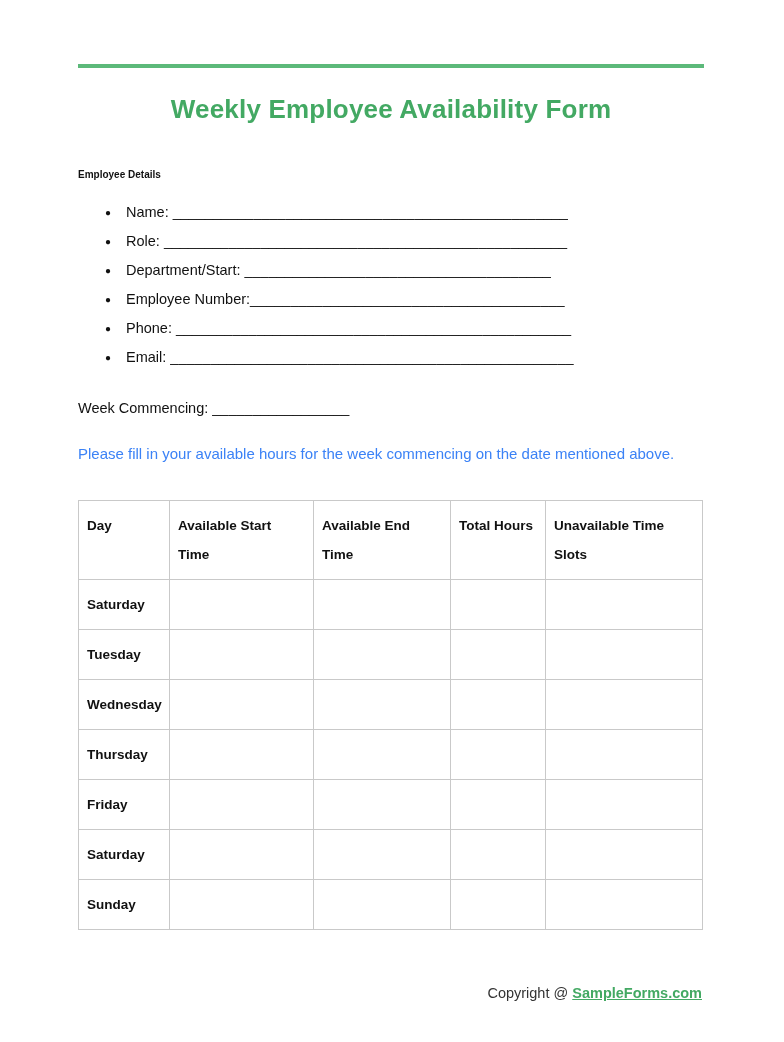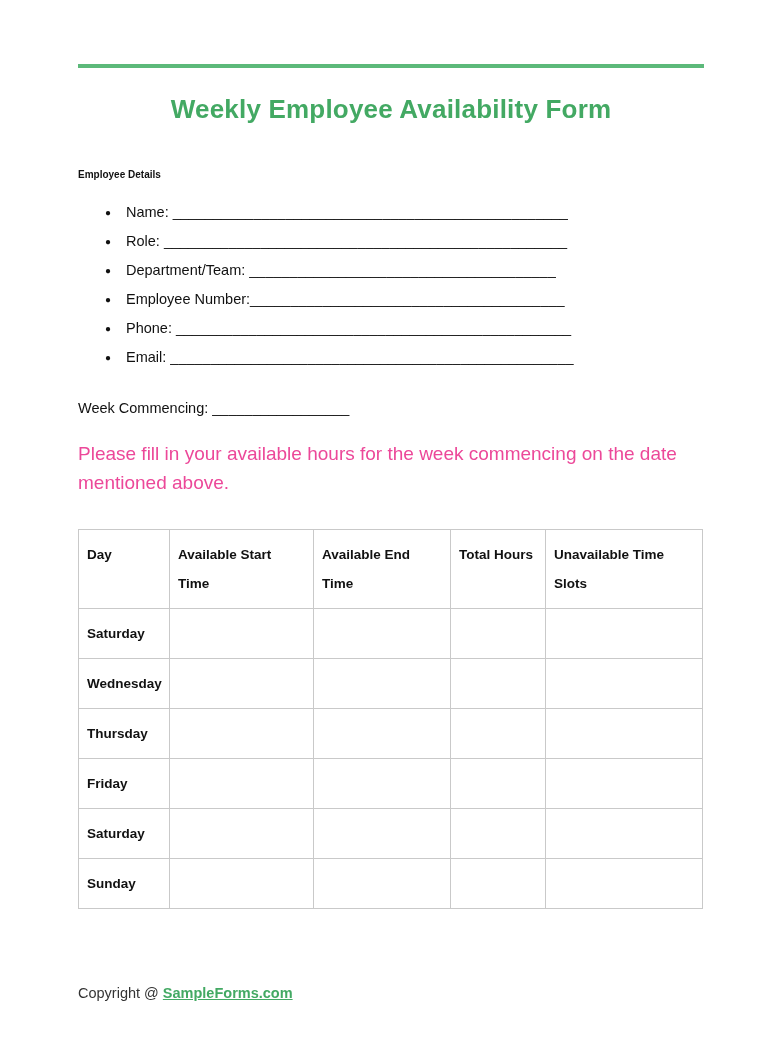--- a/index.html
+++ b/index.html
@@ -70,24 +70,24 @@
     line-height: 29px;
     color: #111;
   }
   .week-commencing {
     font-size: 14.5px;
     font-weight: normal;
     margin-top: 28px;
     color: #111;
   }
   .instructions {
-    font-size: 19px;
+    font-size: 15px;
     line-height: 29px;
     margin-top: 23px;
-    color: #ec4899;
+    color: #3b82f6;
     width: 600px;
   }
   table.avail {
     margin-top: 32px;
     border-collapse: collapse;
     width: 624px;
     table-layout: fixed;
   }
   table.avail th, table.avail td {
     border: 1px solid #c9c9c9;
@@ -115,20 +115,21 @@
   col.c-unav   { width: 157px; }
   th.day-head {
     vertical-align: bottom;
     padding-bottom: 10px;
   }
   .footer {
     position: absolute;
     left: 78px;
     top: 985px;
     width: 624px;
+    text-align: right;
     font-size: 14.5px;
     color: #333;
   }
   .footer .brand {
     color: #43a963;
     font-weight: bold;
     text-decoration: underline;
   }
 </style>
 </head>
@@ -139,21 +140,21 @@
 
     <div class="top-rule"></div>
 
     <h1 class="doc-title">Weekly Employee Availability Form</h1>
 
     <div class="section-heading">Employee Details</div>
 
     <ul class="fields">
       <li>Name: _________________________________________________</li>
       <li>Role: __________________________________________________</li>
-      <li>Department/Team: ______________________________________</li>
+      <li>Department/Start: ______________________________________</li>
       <li>Employee Number:_______________________________________</li>
       <li>Phone: _________________________________________________</li>
       <li>Email: __________________________________________________</li>
     </ul>
 
     <div class="week-commencing">Week Commencing: _________________</div>
 
     <div class="instructions">Please fill in your available hours for the week commencing on the date mentioned above.</div>
 
     <table class="avail">
@@ -175,20 +176,27 @@
       </thead>
       <tbody>
         <tr>
           <td class="daycell">Saturday</td>
           <td class="empty"></td>
           <td class="empty"></td>
           <td class="empty"></td>
           <td class="empty"></td>
         </tr>
         <tr>
+          <td class="daycell">Tuesday</td>
+          <td class="empty"></td>
+          <td class="empty"></td>
+          <td class="empty"></td>
+          <td class="empty"></td>
+        </tr>
+        <tr>
           <td class="daycell">Wednesday</td>
           <td class="empty"></td>
           <td class="empty"></td>
           <td class="empty"></td>
           <td class="empty"></td>
         </tr>
         <tr>
           <td class="daycell">Thursday</td>
           <td class="empty"></td>
           <td class="empty"></td>

